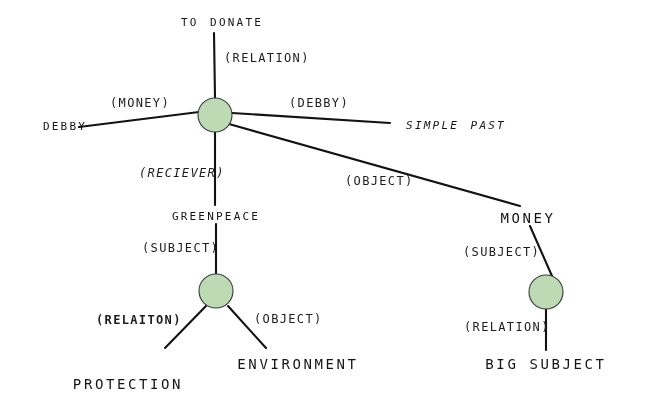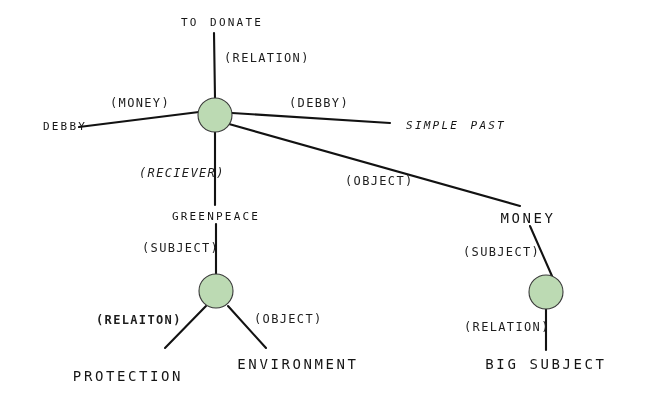--- a/index.html
+++ b/index.html
@@ -98,21 +98,21 @@
         <circle class="node-circle" cx="546" cy="292" r="17" fill="#bcdab3" stroke="#3a3a3a"></circle>
       </g>
   </svg>
 
   <div class="text-layer" id="text-layer">
       <div class="concept-label" style="left: 222px; top: 22px; transform: translate(-50%, -50%);">TO DONATE</div>
       <div class="concept-label" style="left: 45px; top: 126px; transform: translate(-50%, -50%); margin-left: 20px;">DEBBY</div>
       <div class="concept-label" style="left: 456px; top: 125px; transform: translate(-50%, -50%); font-style: italic;">SIMPLE PAST</div>
       <div class="concept-label" style="left: 216px; top: 216px; transform: translate(-50%, -50%);">GREENPEACE</div>
       <div class="concept-label allcaps" style="left: 528px; top: 218px; transform: translate(-50%, -50%);">MONEY</div>
-      <div class="concept-label allcaps" style="left: 128px; top: 376px; transform: translate(-50%, -50%);">PROTECTION</div>
+      <div class="concept-label allcaps" style="left: 128px; top: 384px; transform: translate(-50%, -50%);">PROTECTION</div>
       <div class="concept-label allcaps" style="left: 298px; top: 364px; transform: translate(-50%, -50%);">ENVIRONMENT</div>
       <div class="concept-label allcaps" style="left: 546px; top: 364px; transform: translate(-50%, -50%);">BIG SUBJECT</div>
       <div class="edge-label" style="left: 224px; top: 58px; transform: translate(0px, -50%);">(RELATION)</div>
       <div class="edge-label" style="left: 110px; top: 103px; transform: translate(0px, -50%);">(MONEY)</div>
       <div class="edge-label" style="left: 289px; top: 103px; transform: translate(0px, -50%);">(DEBBY)</div>
       <div class="edge-label" style="left: 139px; top: 173px; transform: translate(0px, -50%); font-style: italic;">(RECIEVER)</div>
       <div class="edge-label" style="left: 345px; top: 181px; transform: translate(0px, -50%);">(OBJECT)</div>
       <div class="edge-label" style="left: 142px; top: 248px; transform: translate(0px, -50%);">(SUBJECT)</div>
       <div class="edge-label" style="left: 96px; top: 320px; transform: translate(0px, -50%); font-weight: bold;">(RELAITON)</div>
       <div class="edge-label" style="left: 254px; top: 319px; transform: translate(0px, -50%);">(OBJECT)</div>

